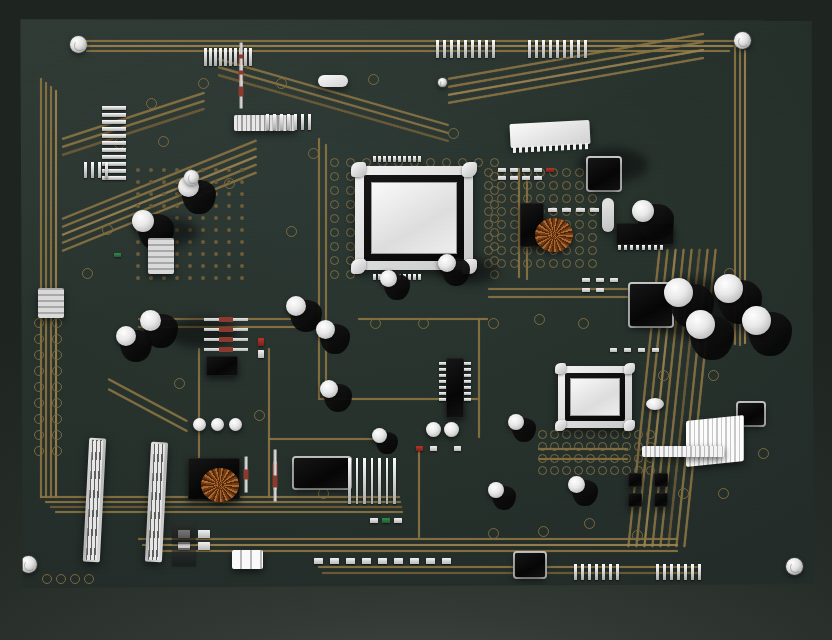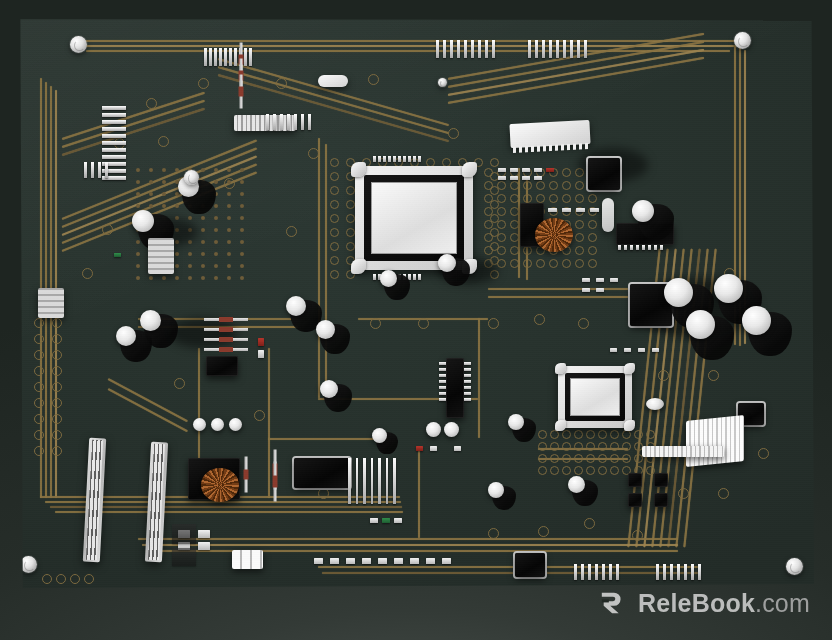--- a/index.html
+++ b/index.html
@@ -772,25 +772,14 @@
       <div class="screw" style="left:52px;top:18px;width:17px;height:17px"></div>
       <div class="screw" style="left:716px;top:14px;width:17px;height:17px"></div>
       <div class="screw" style="left:2px;top:538px;width:17px;height:17px"></div>
       <div class="screw" style="left:768px;top:540px;width:17px;height:17px"></div>
       <div class="screw" style="left:420px;top:60px;width:9px;height:9px"></div>
       <div class="screw" style="left:166px;top:152px;width:15px;height:15px"></div>
     </div>
 
   </div>
 
-  <div id="wm">
-    <div class="mark">
-      <svg viewBox="0 0 32 32" width="30" height="30" aria-hidden="true">
-        <path d="M3 5 h13 a7 7 0 0 1 0 14 h-4 l9 8 h-7 l-9 -8 v-5 h10 a2.4 2.4 0 0 0 0 -4.8 H3 Z" fill="#e2e2e2"></path>
-        <rect x="3" y="12.2" width="7.5" height="3.2" fill="#1f2622"></rect>
-      </svg>
-    </div>
-    <div class="txt">
-      <span>ReleBook</span><span class="dom">.com</span>
-    </div>
-  </div>
 
 </div>
 
 </body></html>

